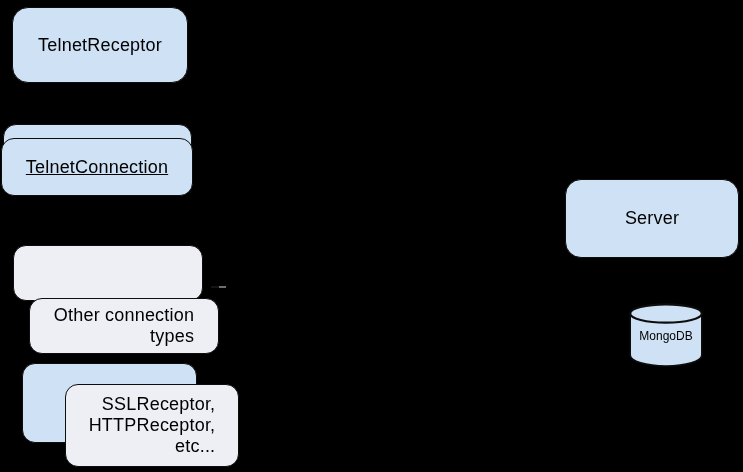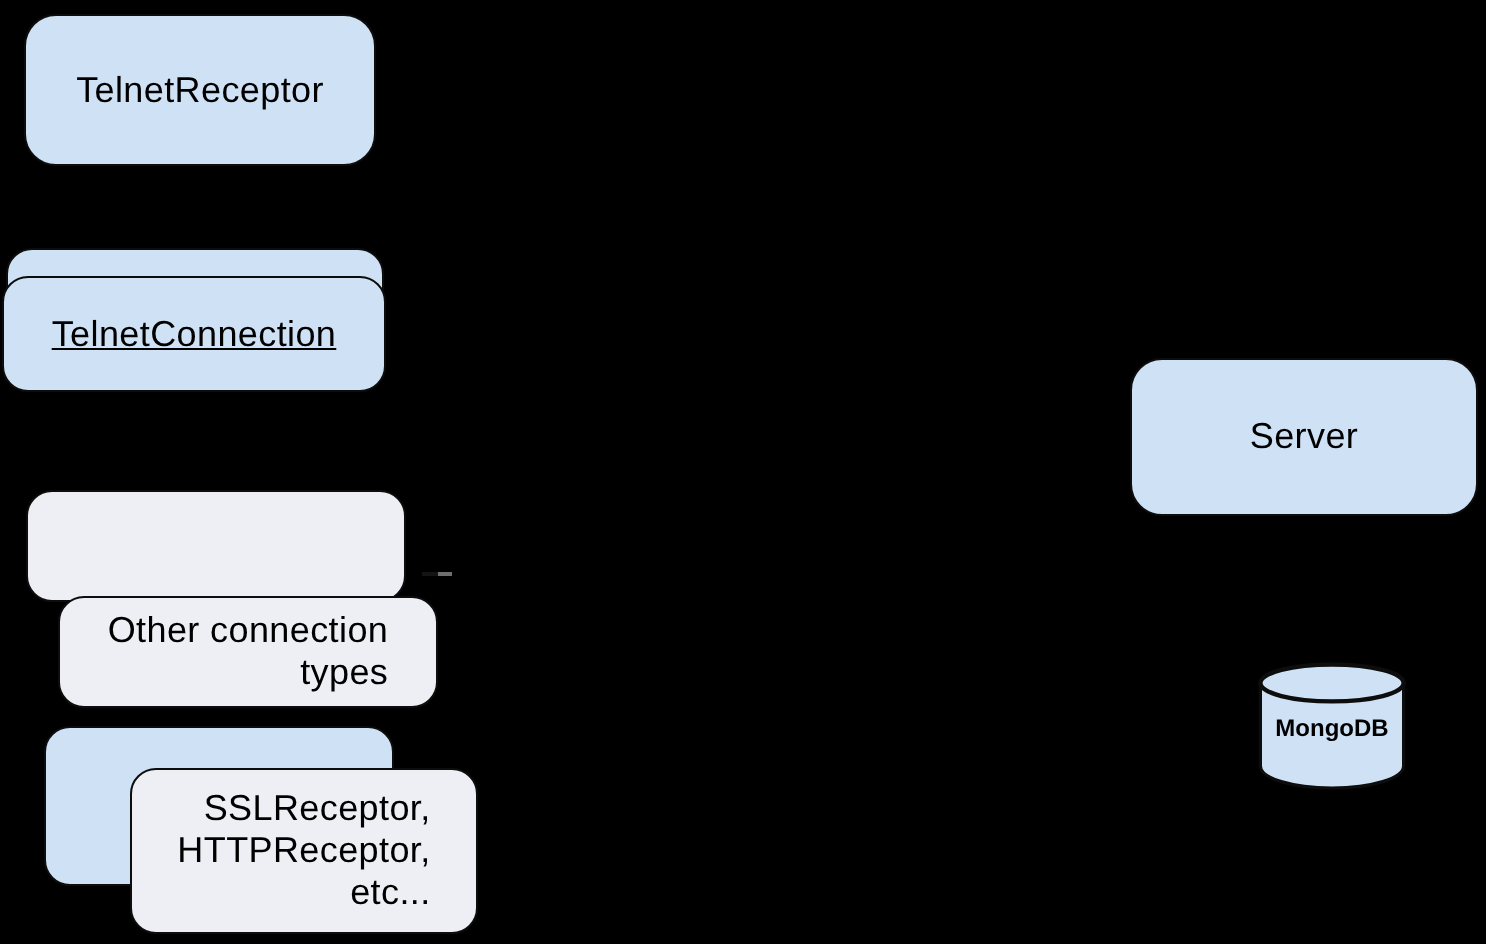--- a/index.html
+++ b/index.html
@@ -43,21 +43,21 @@
     letter-spacing:0.2px;
   }
   .stub{
     position:absolute;
     height:2px;
   }
   .stub.black{background:#141414;}
   .stub.gray{background:var(--stub-gray);}
   .cylinder-wrap{
     position:absolute;
-    left:629px;top:331px;width:74px;height:64px;font-weight:bold;
+    left:629px;top:303px;width:74px;height:64px;
   }
   .cylinder-wrap svg{display:block;}
   .cylinder-label{
     position:absolute;
     left:0;top:26px;width:100%;
     text-align:center;
     font-size:12px;
     color:var(--text);
   }
   

